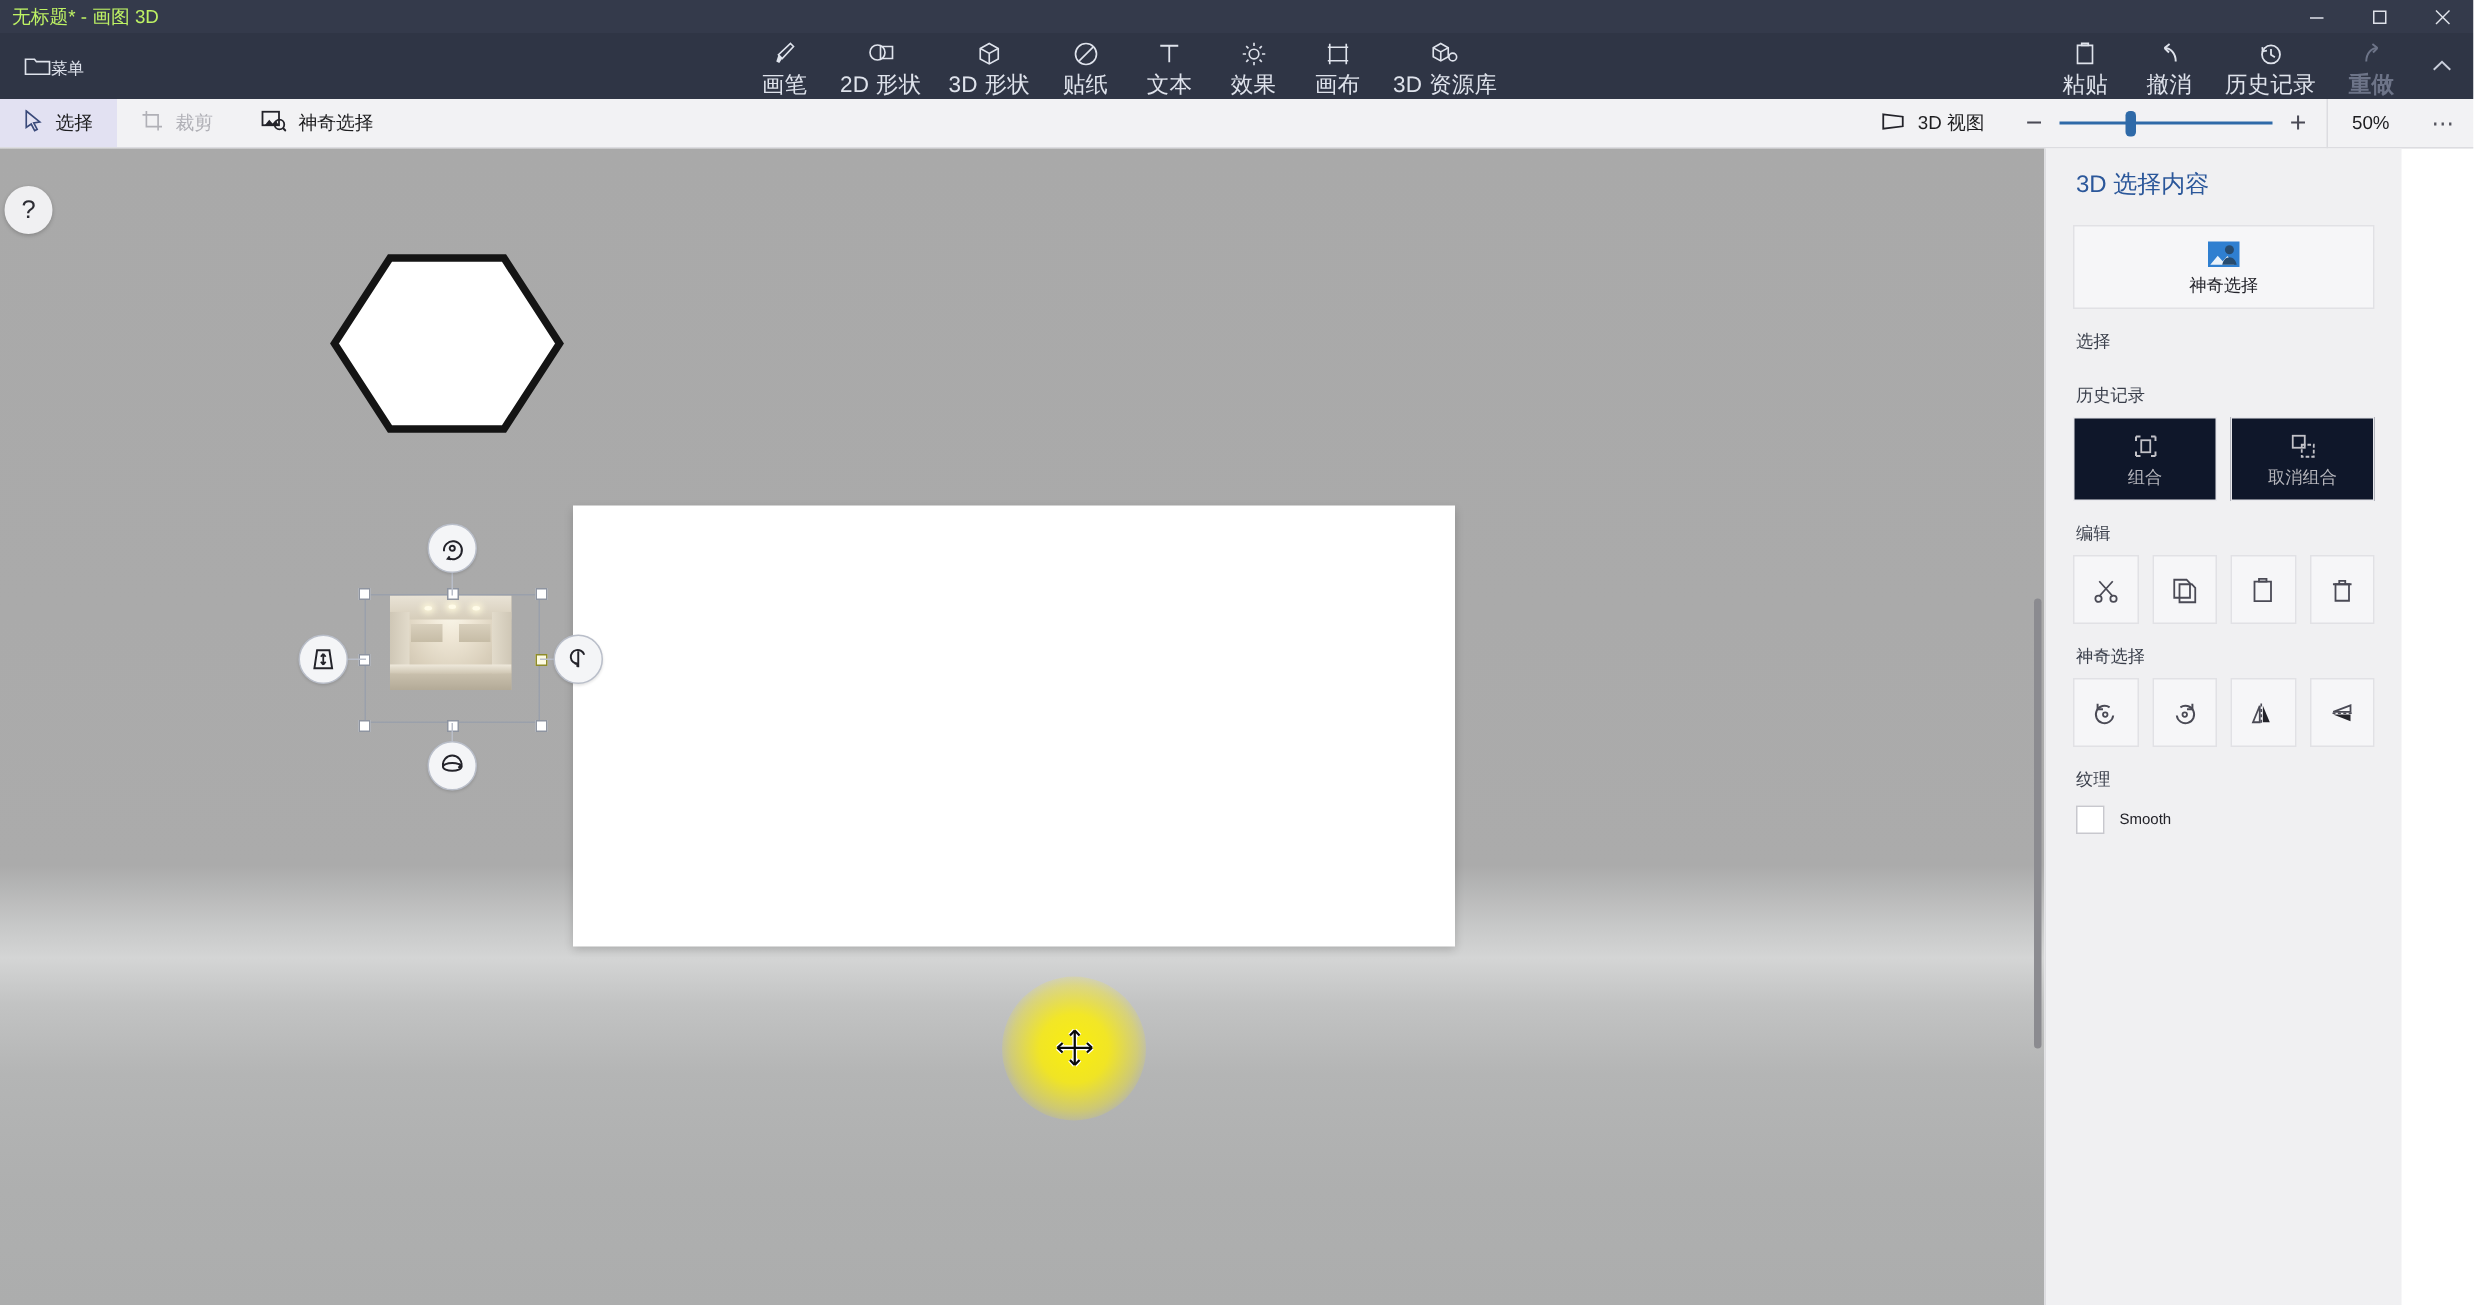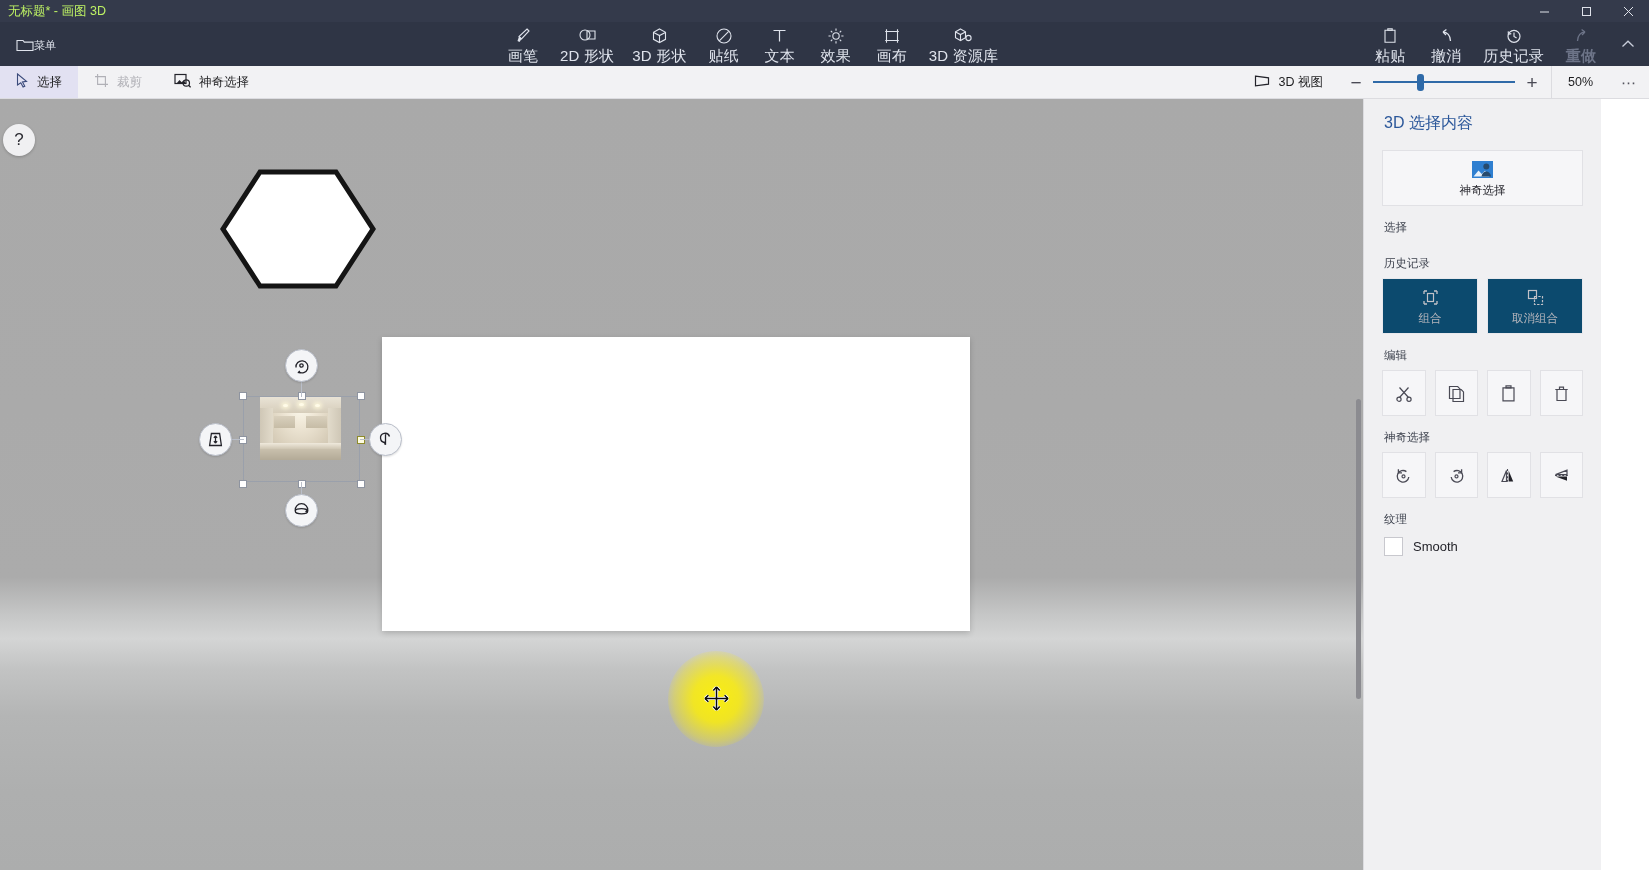--- a/index.html
+++ b/index.html
@@ -166,29 +166,29 @@
   }
   .panel-title { font-size: 16px; color: #2b579a; margin: 14px 0 16px 2px; font-weight: 400; }
   .grp-label { font-size: 11.5px; color: #3a3f4b; margin: 14px 0 7px 2px; }
   .row { display: flex; gap: 9px; }
   .tile {
     flex: 1; background: #f6f6f8; border: 1px solid #e1e1e5;
     height: 54px; display: flex; flex-direction: column; align-items: center; justify-content: center;
     gap: 3px; font-size: 11.5px; color: #23232a;
   }
   .tile.big { height: 56px; }
-  .tile.dis { color: #b6b6bc; background: #0c4a6e; border-color: #e8e8ec; }
+  .tile.dis { color: #b6b6bc; background: #0f172a; border-color: #e8e8ec; }
   .tile.sq { height: 46px; }
   .tile .ti { height: 22px; display: flex; align-items: center; justify-content: center; }
   .row4 { display: flex; gap: 9px; }
   .chk-row { display: flex; align-items: center; gap: 10px; margin-top: 10px; margin-left: 2px; }
   .chk {
     width: 19px; height: 19px; background: #fff; border: 1px solid #c8c8ce;
   }
-  .chk-lb { font-size: 13px; color: #23232a; }
+  .chk-lb { font-size: 10px; color: #23232a; }
 </style>
 </head>
 <body>
 
 <div id="app">
 
   <div class="titlebar">
     <span class="ttl">无标题* - 画图 3D</span>
     <div class="win-btns">
       <div class="win-btn">

